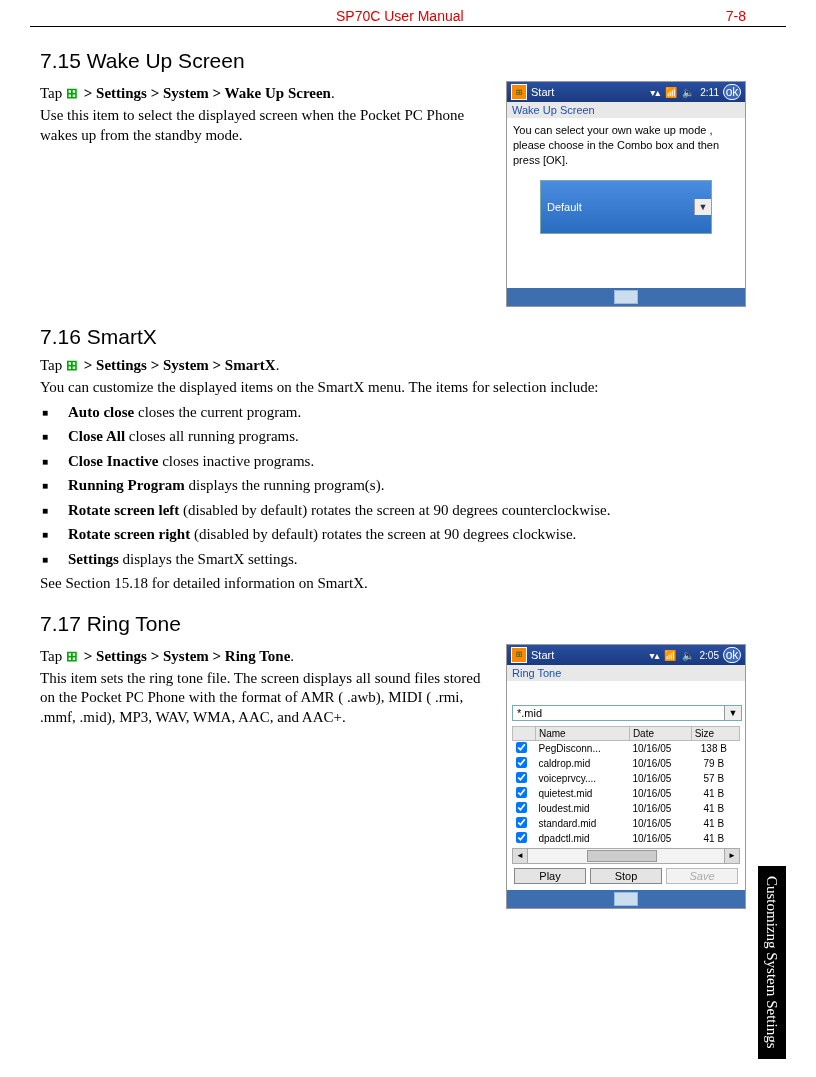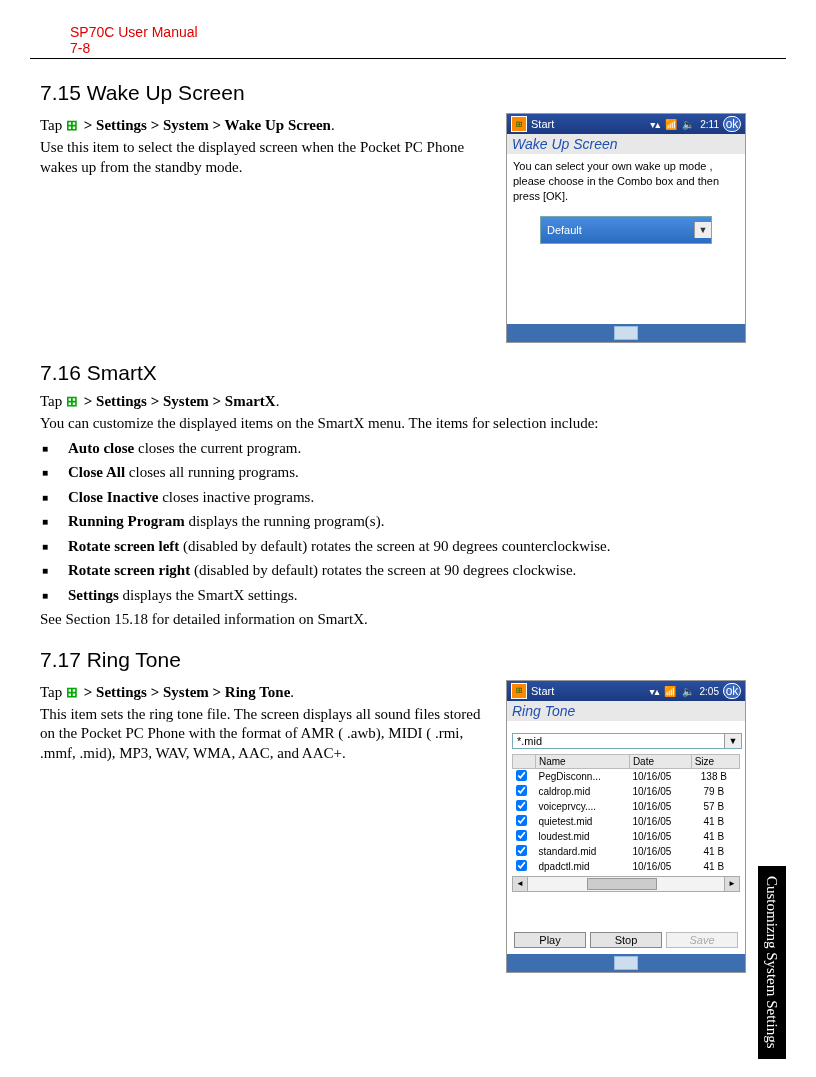--- a/index.html
+++ b/index.html
@@ -14,21 +14,20 @@
   }
   .header {
     display: flex;
     justify-content: space-between;
     padding: 8px 40px 2px 40px;
     color: #d00;
     font-family: Arial, sans-serif;
     font-size: 14px;
     border-bottom: 1px solid #000;
     margin: 0 30px;
-    flex-direction: column;
   }
   .content {
     padding: 10px 70px 0 40px;
   }
   .section-heading {
     font-family: Arial, sans-serif;
     font-size: 21px;
     font-weight: normal;
     margin: 18px 0 8px 0;
   }
@@ -76,67 +75,67 @@
     display: flex;
     align-items: center;
     height: 20px;
     padding: 0 4px;
     font-size: 11px;
   }
   .dev-titlebar .flag { width:14px;height:14px;background:#f80;border:1px solid #fff;margin-right:4px;font-size:8px;display:flex;align-items:center;justify-content:center;color:#060;}
   .dev-titlebar .spacer { flex:1; }
   .dev-titlebar .tray span { margin-left:2px; font-size:10px;}
   .dev-titlebar .ok { margin-left:4px; background:#3a67c0;border:1px solid #fff;border-radius:8px;width:16px;height:14px;display:flex;align-items:center;justify-content:center;font-size:12px;}
-  .dev-subtitle { background:#e8e8e8; color:#2050b0; padding:2px 5px; font-size:14px;font-style:italic;}
+  .dev-subtitle { background:#e8e8e8; color:#2050b0; padding:2px 5px; font-size:11px;}
   .dev-body { padding:5px 6px; height:160px; font-size:11px; line-height:1.35;}
   .dev-combo {
     margin:12px auto 0 auto;
     width: 170px;
     display:flex;
     align-items:center;
     background: linear-gradient(#4a8de0,#2a6dc0);
     border:1px solid #7aa;
   }
-  .dev-combo .val { flex:1; color:#fff; padding:6px 6px; font-size:11px;}
+  .dev-combo .val { flex:1; color:#fff; padding:19px 6px; font-size:11px;}
   .dev-combo .dd { width:16px;height:16px;background:#eee;border-left:1px solid #999;display:flex;align-items:center;justify-content:center;font-size:9px;color:#333;}
   .dev-bottombar {
     height:18px;background:#3d6fb0;display:flex;align-items:center;justify-content:center;
   }
   .dev-bottombar .kbd { width:22px;height:12px;background:#cde;border:1px solid #9bd;}
   
   .device2 {
     width: 238px;
     border: 1px solid #999;
     background: #fff;
     font-family: Tahoma, Arial, sans-serif;
     font-size: 11px;
     flex-shrink:0;
   }
   .dev2-body { padding:4px 5px; }
   .dev2-filter {
     width: 100%;
     display:flex;
     border:1px solid #7ab;
-    margin:8px 0 5px 0;
+    margin:20px 0 5px 0;
     justify-content:space-between;
   }
   .dev2-filter .val { flex:1; padding:1px 4px;}
   .dev2-filter .dd { width:16px;background:#eee;border-left:1px solid #999;display:flex;align-items:center;justify-content:center;font-size:9px;}
   table.filelist { width:100%; border-collapse: collapse; font-size:10px;}
   table.filelist th { background:#e8e8e8; text-align:left; padding:1px 3px; border:1px solid #bbb; font-weight:normal;}
   table.filelist td { padding:1px 3px; border-bottom:0; white-space:nowrap;}
   table.filelist td.cb { width:14px;}
   table.filelist td.cb input { margin:0; width:11px;height:11px;}
   table.filelist td.sz { text-align:center; padding-right:6px;}
   .dev2-scroll { display:flex; height:14px; border:1px solid #aaa; margin-top:2px;}
   .dev2-scroll .btn { width:14px;background:#ddd;border-right:1px solid #aaa;display:flex;align-items:center;justify-content:center;font-size:8px;}
   .dev2-scroll .btn:last-child{border-right:none;border-left:1px solid #aaa;}
   .dev2-scroll .track{flex:1;background:#f3f3f3;position:relative;}
   .dev2-scroll .thumb{position:absolute;left:30%;width:35%;top:1px;bottom:1px;background:#ccc;border:1px solid #999;}
-  .dev2-btnrow { display:flex; gap:4px; padding:4px 2px 2px 2px;margin-top:36px;}
+  .dev2-btnrow { display:flex; gap:4px; padding:4px 2px 2px 2px;}
   .dev2-btnrow button {
     flex:1; font:11px Tahoma,Arial,sans-serif; background:#e4e4e4;border:1px solid #888;padding:1px 0;
   }
   .dev2-btnrow button.disabled { color:#aaa; font-style:italic; border-color:#bbb; background:#f2f2f2;}
 </style>
 </head>
 <body>
 
 <div class="header">
   <span style="visibility:hidden">.</span>

